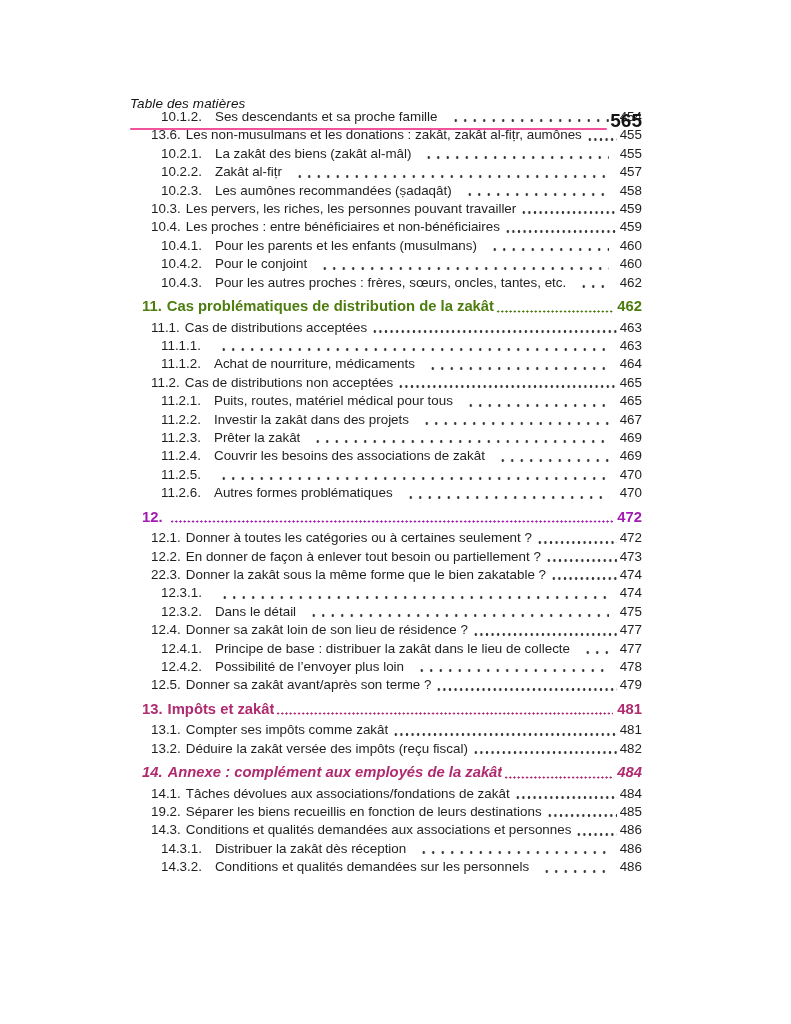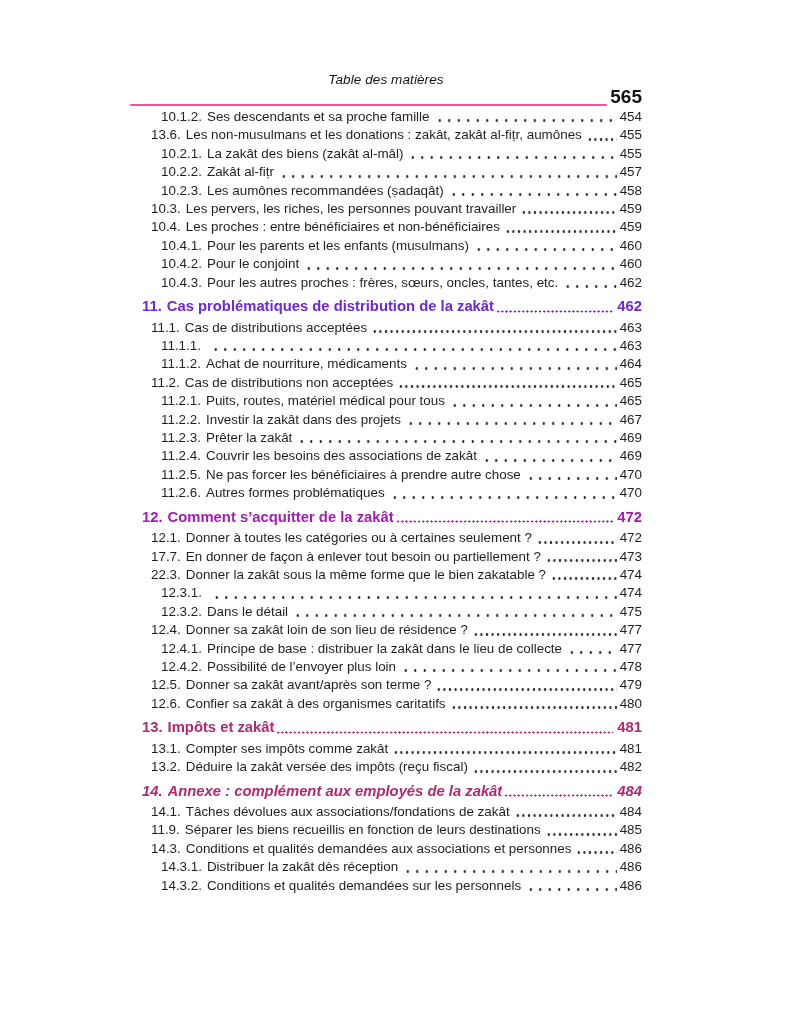--- a/index.html
+++ b/index.html
@@ -8,25 +8,26 @@
     position:relative;
     width:791px; height:1024px;
     background:#ffffff;
     overflow:hidden;
     font-family:"Liberation Sans","DejaVu Sans",sans-serif;
     color:#1f1f1f;
   }
   
   .header { position:absolute; left:130px; top:72px; width:512px; }
   .running-title {
-    text-align:center;
+    text-align:left;
     font-style:italic;
     font-size:13.5px;
     color:#141414;
     letter-spacing:0.1px;
+    margin-top:24px;
   }
   .rule-row { display:flex; align-items:flex-end; margin-top:0; }
   .rule { flex:1; height:1.6px; border-radius:1px; }
   .folio {
     font-size:19px;
     font-weight:700;
     color:#141414;
     padding-left:3px;
     line-height:1;
   }
@@ -47,21 +48,21 @@
     min-width:12px;
     align-self:stretch;
     margin:0 3px 0 5px;
     background-repeat:repeat-x;
     background-position:0 calc(100% - 4px);
   }
   .row .pg { flex:0 0 auto; text-align:right; }
   
   .lvl1 { padding-left:12px; }
   .lvl2 { padding-left:21px; }
-  .lvl3 { padding-left:31px; }
+  .lvl3 { padding-left:31px;gap:8px; }
   
   .lvl3 .leader {
     background-image:radial-gradient(circle, #2f2f2f 1.05px, transparent 1.5px);
     background-size:9.5px 3px;
   }
   
   .lvl2 .leader {
     background-image:radial-gradient(circle, #2f2f2f 1.05px, transparent 1.5px);
     background-size:5.6px 3px;
   }
@@ -146,21 +147,21 @@
     <span class="label"><span>Pour le conjoint</span></span>
     <span class="leader"></span>
     <span class="pg">460</span>
   </div>
       <div class="row lvl3">
     <span class="num">10.4.3.</span>
     <span class="label"><span>Pour les autres proches : frères, sœurs, oncles, tantes, etc.</span></span>
     <span class="leader"></span>
     <span class="pg">462</span>
   </div>
-      <div class="row lvl1" style="color: #6d28d9;">
+      <div class="row lvl1" style="color: #4d7c0f;">
     <span class="num">11.</span>
     <span class="label"><span>Cas problématiques de distribution de la zakât</span></span>
     <span class="leader"></span>
     <span class="pg">462</span>
   </div>
       <div class="row lvl2">
     <span class="num">11.1.</span>
     <span class="label"><span>Cas de distributions acceptées</span></span>
     <span class="leader"></span>
     <span class="pg">463</span>
@@ -201,44 +202,42 @@
     <span class="pg">469</span>
   </div>
       <div class="row lvl3">
     <span class="num">11.2.4.</span>
     <span class="label"><span>Couvrir les besoins des associations de zakât</span></span>
     <span class="leader"></span>
     <span class="pg">469</span>
   </div>
       <div class="row lvl3">
     <span class="num">11.2.5.</span>
-    <span class="label"><span>Ne pas forcer les bénéficiaires à prendre autre chose</span></span>
     <span class="leader"></span>
     <span class="pg">470</span>
   </div>
       <div class="row lvl3">
     <span class="num">11.2.6.</span>
     <span class="label"><span>Autres formes problématiques</span></span>
     <span class="leader"></span>
     <span class="pg">470</span>
   </div>
       <div class="row lvl1" style="color: #a21caf; align-items: center;">
     <span class="num">12.</span>
-    <span class="label"><span>Comment s’acquitter de la zakât</span></span>
     <span class="leader"></span>
     <span class="pg">472</span>
   </div>
       <div class="row lvl2">
     <span class="num">12.1.</span>
     <span class="label"><span>Donner à toutes les catégories ou à certaines seulement ?</span></span>
     <span class="leader"></span>
     <span class="pg">472</span>
   </div>
       <div class="row lvl2">
-    <span class="num">17.7.</span>
+    <span class="num">12.2.</span>
     <span class="label"><span>En donner de façon à enlever tout besoin ou partiellement ?</span></span>
     <span class="leader"></span>
     <span class="pg">473</span>
   </div>
       <div class="row lvl2">
     <span class="num">22.3.</span>
     <span class="label"><span>Donner la zakât sous la même forme que le bien zakatable ?</span></span>
     <span class="leader"></span>
     <span class="pg">474</span>
   </div>
@@ -269,26 +268,20 @@
     <span class="num">12.4.2.</span>
     <span class="label"><span>Possibilité de l’envoyer plus loin</span></span>
     <span class="leader"></span>
     <span class="pg">478</span>
   </div>
       <div class="row lvl2">
     <span class="num">12.5.</span>
     <span class="label"><span>Donner sa zakât avant/après son terme ?</span></span>
     <span class="leader"></span>
     <span class="pg">479</span>
-  </div>
-      <div class="row lvl2">
-    <span class="num">12.6.</span>
-    <span class="label"><span>Confier sa zakât à des organismes caritatifs</span></span>
-    <span class="leader"></span>
-    <span class="pg">480</span>
   </div>
       <div class="row lvl1" style="color: rgb(176, 42, 112);">
     <span class="num">13.</span>
     <span class="label"><span>Impôts et zakât</span></span>
     <span class="leader"></span>
     <span class="pg">481</span>
   </div>
       <div class="row lvl2">
     <span class="num">13.1.</span>
     <span class="label"><span>Compter ses impôts comme zakât</span></span>
@@ -307,21 +300,21 @@
     <span class="leader"></span>
     <span class="pg">484</span>
   </div>
       <div class="row lvl2">
     <span class="num">14.1.</span>
     <span class="label"><span>Tâches dévolues aux associations/fondations de zakât</span></span>
     <span class="leader"></span>
     <span class="pg">484</span>
   </div>
       <div class="row lvl2">
-    <span class="num">11.9.</span>
+    <span class="num">19.2.</span>
     <span class="label"><span>Séparer les biens recueillis en fonction de leurs destinations</span></span>
     <span class="leader"></span>
     <span class="pg">485</span>
   </div>
       <div class="row lvl2">
     <span class="num">14.3.</span>
     <span class="label"><span>Conditions et qualités demandées aux associations et personnes</span></span>
     <span class="leader"></span>
     <span class="pg">486</span>
   </div>

